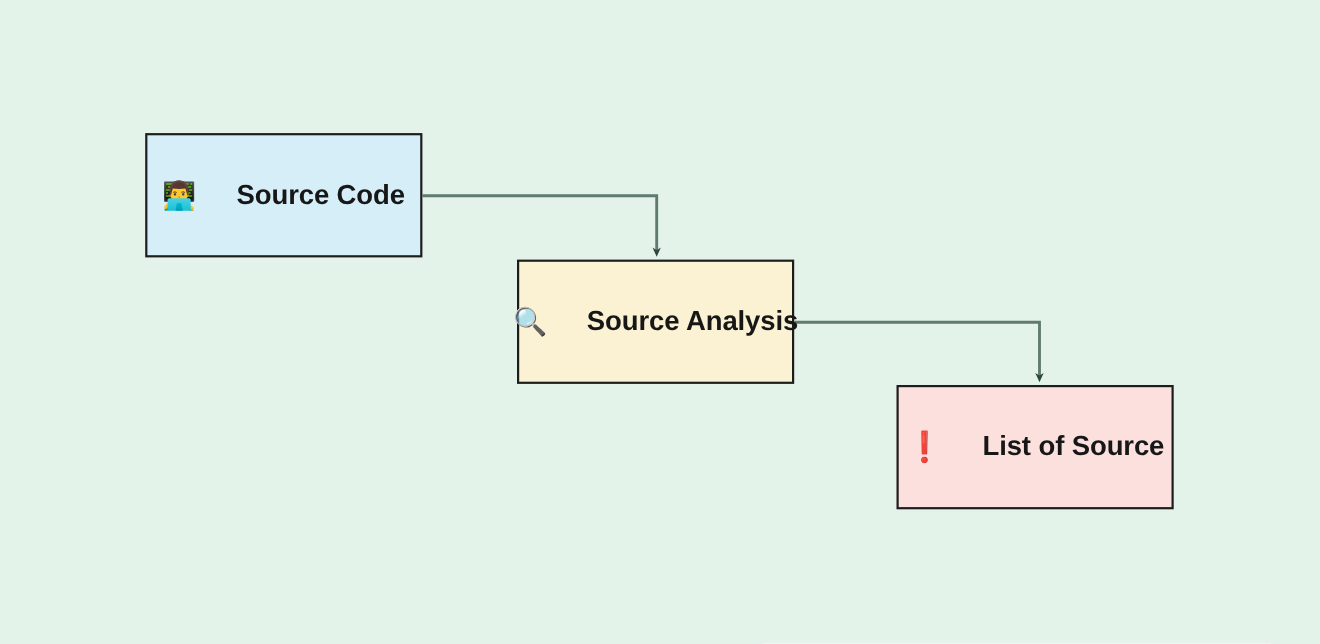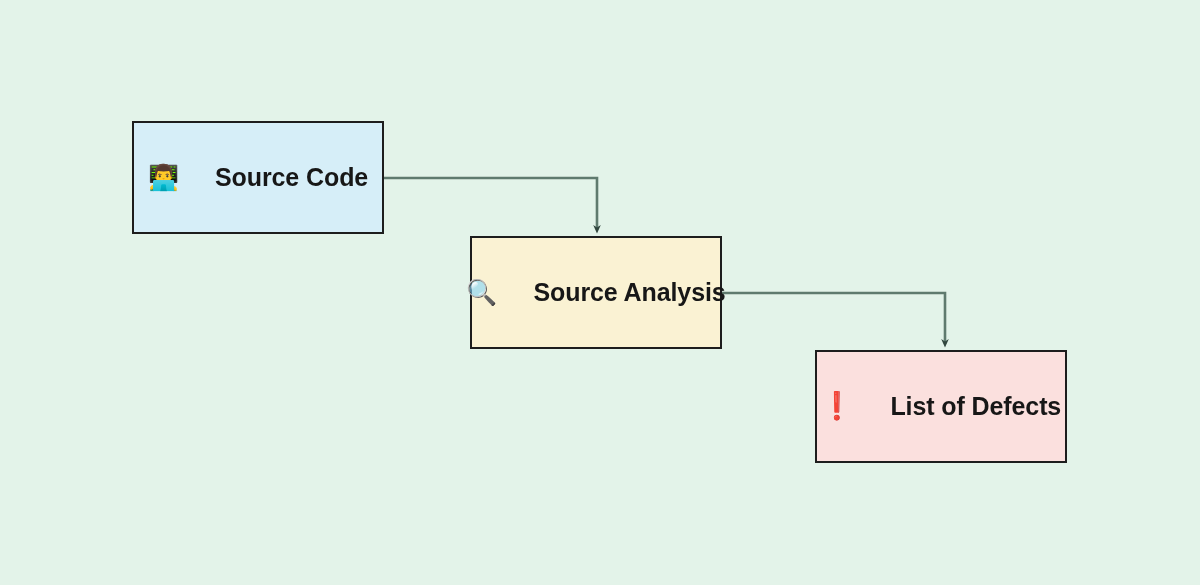--- a/index.html
+++ b/index.html
@@ -113,17 +113,17 @@
   <div class="node" id="node-static-analysis">
     <div class="node-inner">
       <span class="node-icon">🔍</span>
       <span class="node-label">Source Analysis</span>
     </div>
   </div>
 
   <div class="node" id="node-list-of-defects">
     <div class="node-inner">
       <span class="node-icon icon-defect">❗</span>
-      <span class="node-label">List of Defects</span>
+      <span class="node-label">List of Source</span>
     </div>
   </div>
 
 </div>
 
 </body></html>

